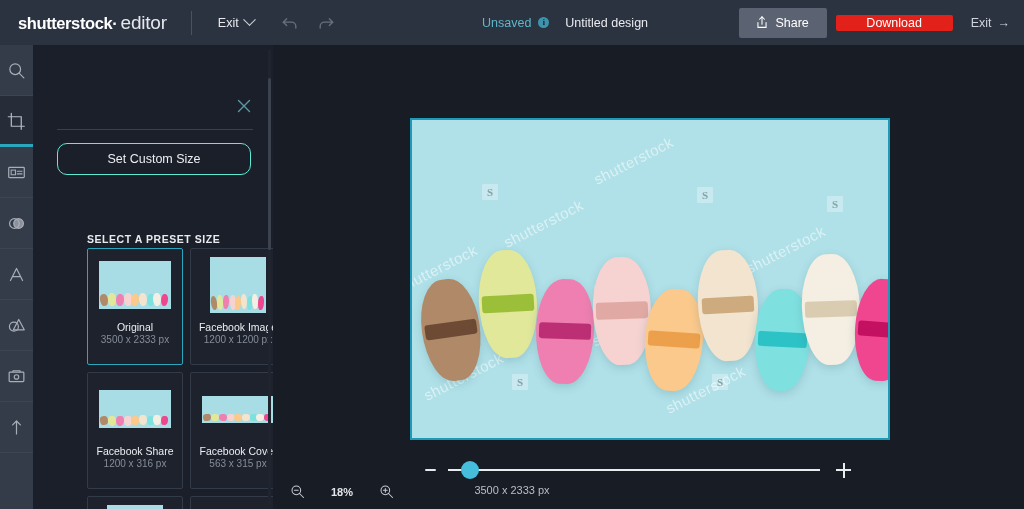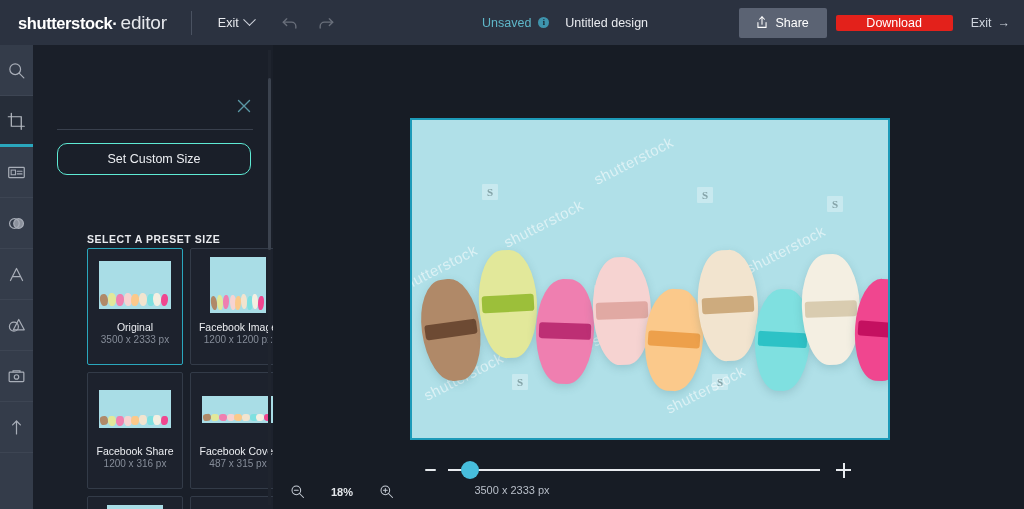--- a/index.html
+++ b/index.html
@@ -365,21 +365,21 @@
               <div class="mini" style="background: rgb(239, 127, 176); left: 23.92%; width: 10.98%; height: 25.74%; transform: rotate(2deg);"></div>
               <div class="mini" style="background: rgb(246, 211, 209); left: 34.96%; width: 10.98%; height: 26.52%; transform: rotate(-2deg);"></div>
               <div class="mini" style="background: rgb(251, 201, 139); left: 45.08%; width: 10.98%; height: 24.96%; transform: rotate(4deg);"></div>
               <div class="mini" style="background: rgb(242, 228, 207); left: 55.2%; width: 11.34%; height: 27.3%; transform: rotate(-3deg);"></div>
               <div class="mini" style="background: rgb(127, 224, 224); left: 66.24%; width: 10.44%; height: 24.96%; transform: rotate(3deg);"></div>
               <div class="mini" style="background: rgb(244, 239, 226); left: 75.44%; width: 10.98%; height: 27.3%; transform: rotate(-2deg);"></div>
               <div class="mini" style="background: rgb(240, 70, 143); left: 85.56%; width: 10.26%; height: 24.96%; transform: rotate(4deg);"></div>
             </div>
           </div>
           <div class="card-name">Facebook Cover</div>
-          <div class="card-dim">487 x 315 px</div>
+          <div class="card-dim">563 x 315 px</div>
         </div>
         <div class="card">
           <div class="thumb-wrap">
             <div class="thumb" style="width: 56px; height: 56px;"></div>
           </div>
           <div class="card-name"></div>
           <div class="card-dim"></div>
         </div>
         <div class="card">
           <div class="thumb-wrap"></div>

